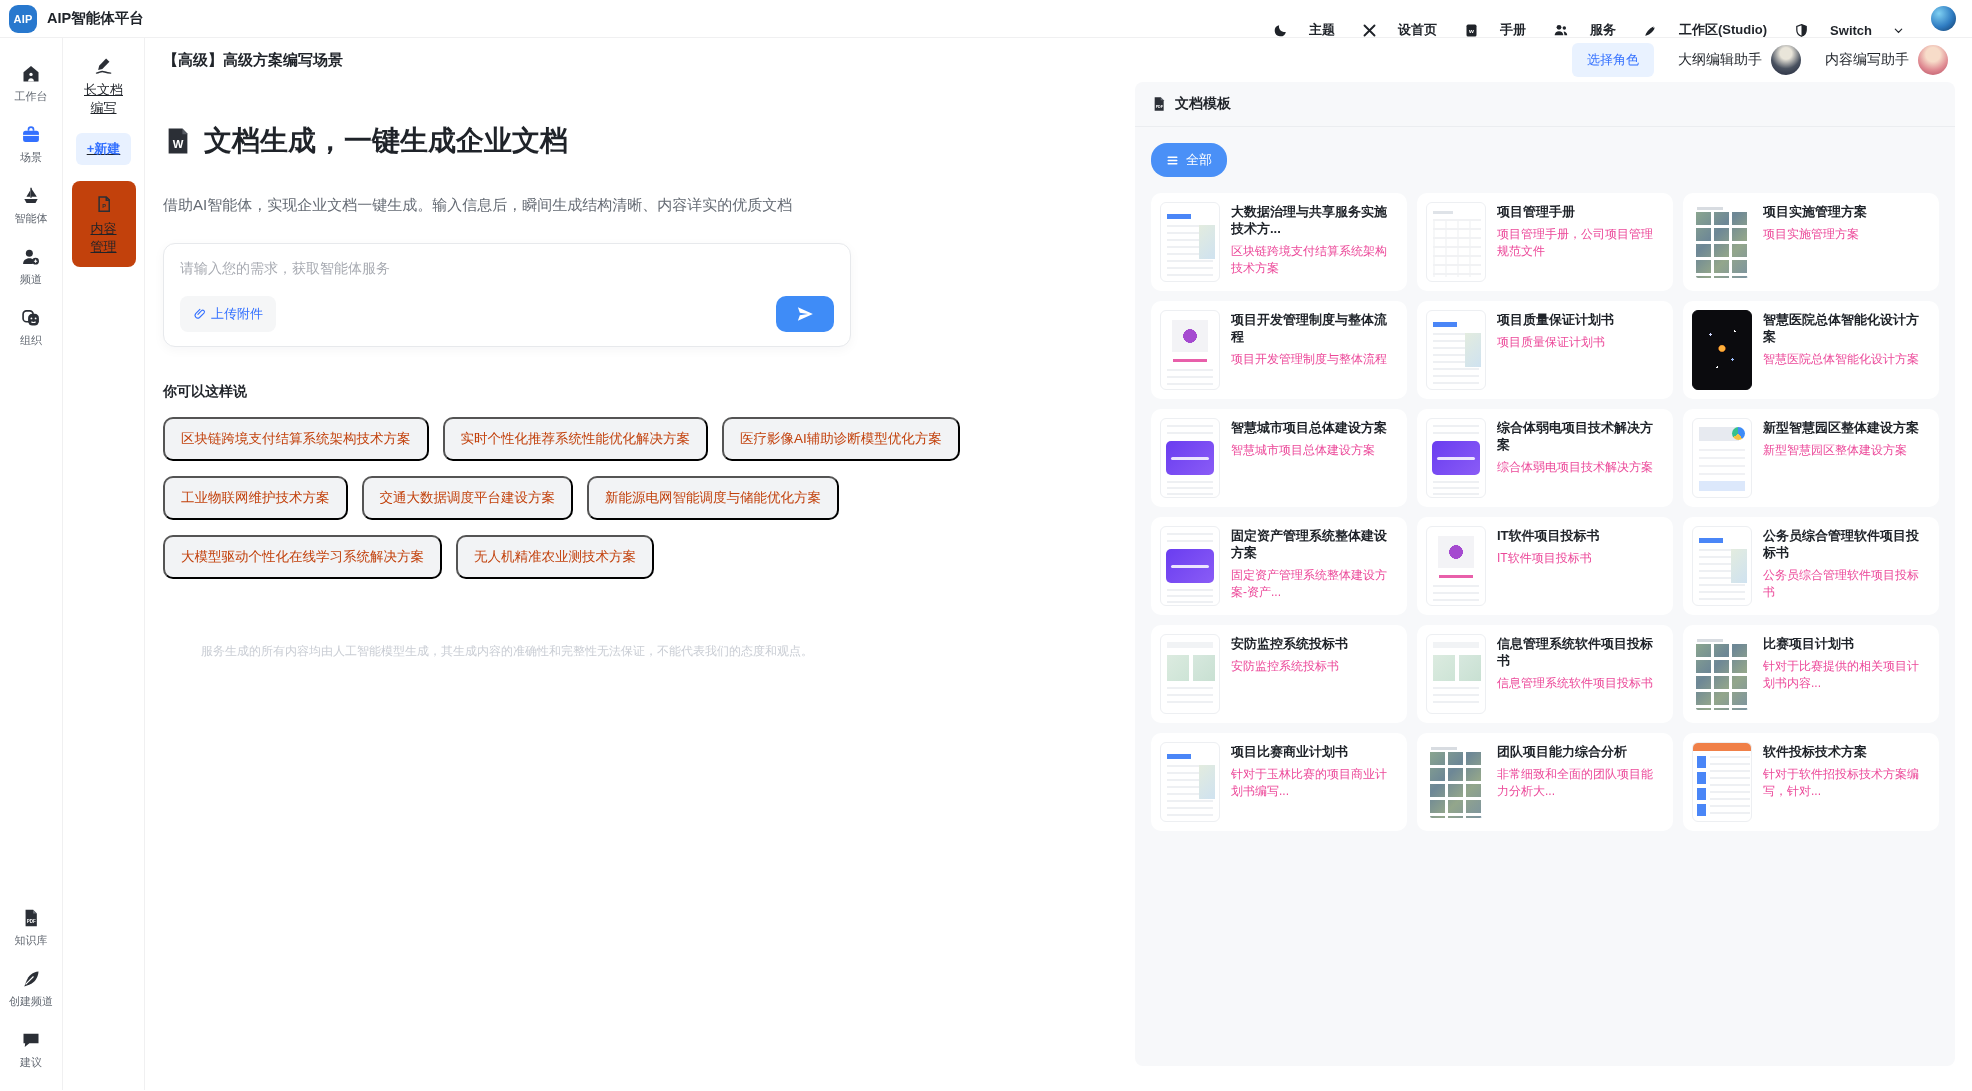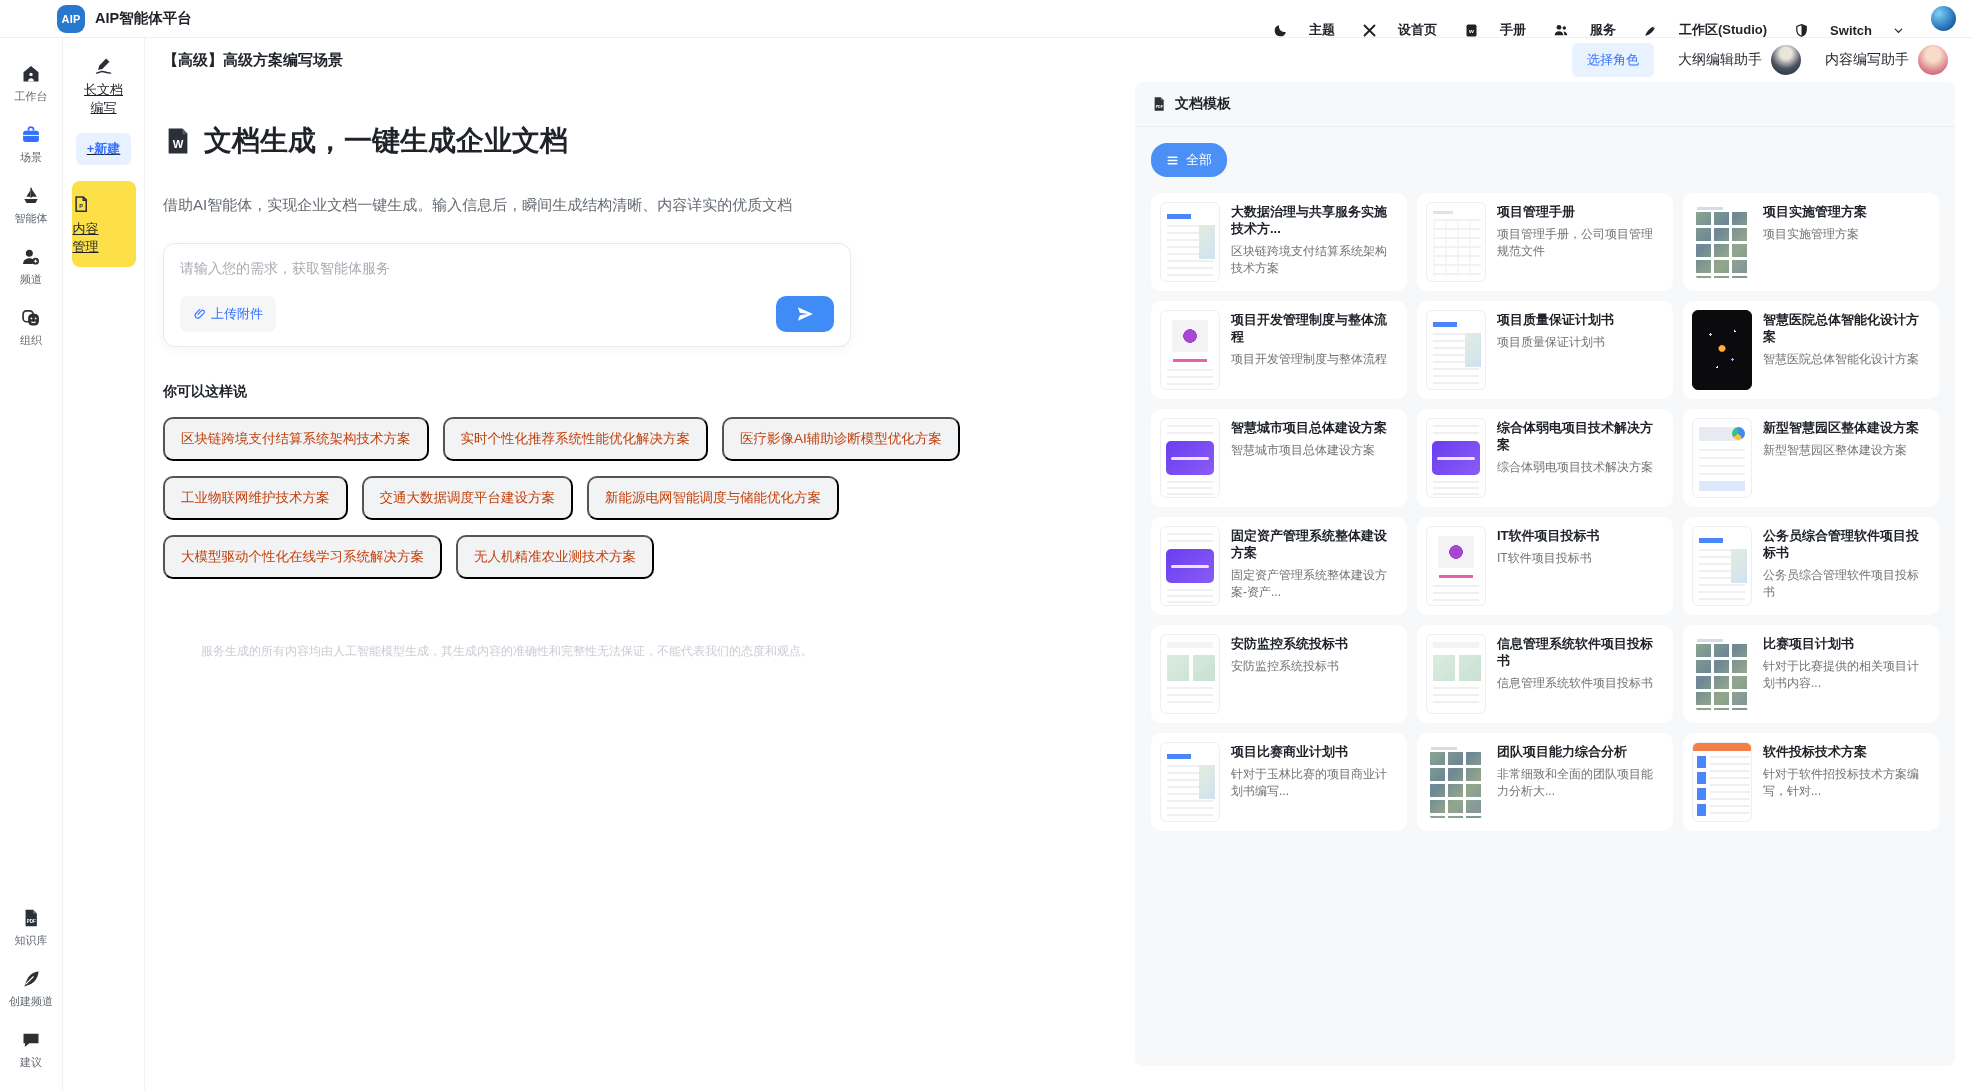--- a/index.html
+++ b/index.html
@@ -6,21 +6,21 @@
   html,body { width:1972px; height:1091px; }
   body {
     font-family: "Liberation Sans", "DejaVu Sans", sans-serif;
     background:#fff; color:#1f2329; overflow:hidden; font-size:14px;
   }
   svg { display:block; }
 
   
   .topbar { height:38px; display:flex; align-items:center; justify-content:space-between;
             padding:0 16px 0 9px; border-bottom:1px solid #f0f0f1; background:#fff; }
-  .brand { display:flex; align-items:center; gap:10px;margin-left:48px; }
+  .brand { display:flex; align-items:center; gap:10px; }
   .logo { width:28px; height:28px; border-radius:9px; background:#2878ce; color:#fff;
           font-weight:700; font-size:11px; display:flex; align-items:center; justify-content:center; letter-spacing:.2px; }
   .brand-title { font-size:14.5px; font-weight:700; }
   .topnav { display:flex; align-items:center; gap:27px; font-size:13px; font-weight:600; }
   .nav-item { display:flex; align-items:center; gap:21px; cursor:pointer;margin-top:23px; }
   .avatar-sm { width:25px; height:25px; border-radius:50%;
      background: radial-gradient(circle at 32% 30%, #7fd0f2, #2f7cc2 55%, #15406e 95%); }
 
   
   .app-body { display:flex; height:1052px; }
@@ -31,22 +31,22 @@
                margin-bottom:21px; cursor:pointer; }
   .rail-label { font-size:11px; color:#646a73; white-space:nowrap; }
   .rail-spacer { flex:1; }
 
   .subrail { width:82px; border-right:1px solid #f0f0f1; display:flex; flex-direction:column;
              align-items:center; padding-top:18px; gap:16px; flex:none;text-decoration:underline; }
   .doc-tool { display:flex; flex-direction:column; align-items:center; gap:5px; cursor:pointer; }
   .doc-tool-label { width:46px; font-size:13px; color:#1f2329; text-align:center; line-height:1.4; }
   .new-btn { background:#e8f1ff; color:#3370ff; font-size:13px; border:none; border-radius:6px;
              padding:7px 11px; cursor:pointer; font-weight:600; }
-  .content-mgmt { background:#fde047; border-radius:8px; width:64px; padding:14px 0 12px;
-                  display:flex; flex-direction:column; align-items:flex-start; gap:7px; cursor:pointer; }
+  .content-mgmt { background:#c2410c; border-radius:8px; width:64px; padding:14px 0 12px;
+                  display:flex; flex-direction:column; align-items:center; gap:7px; cursor:pointer; }
   .content-mgmt-label { width:28px; font-size:13px; text-align:center; line-height:1.35; color:#1f2329; }
 
   
   .content { flex:1; display:flex; flex-direction:column; min-width:0; }
   .scene-header { height:44px; display:flex; align-items:center; justify-content:space-between;
                   padding:0 24px 0 18px; }
   .scene-title { font-size:15px; font-weight:700; }
   .scene-right { display:flex; align-items:center; gap:24px; }
   .choose-role { background:#e9f2ff; color:#3370ff; font-size:13px; padding:8px 15px;
                  border-radius:6px; border:none; cursor:pointer; }
@@ -84,21 +84,21 @@
   .panel-header { display:flex; align-items:center; gap:8px; padding:13px 16px;
                   border-bottom:1px solid #ebedf0; font-size:14px; font-weight:700; }
   .panel-body { padding:16px; }
   .filter-all { display:inline-flex; align-items:center; gap:7px; background:#4a90f7; color:#fff; border:none;
                 border-radius:16px; padding:8px 15px; font-size:13px; cursor:pointer; margin-bottom:16px; }
   .grid { display:grid; grid-template-columns:repeat(3,1fr); gap:10px; }
   .card { background:#fff; border-radius:10px; padding:9px; display:flex; gap:11px; min-height:88px; cursor:pointer; }
   .card-text { min-width:0; padding-top:2px; }
   .card-title { font-size:13px; font-weight:700; color:#1f2329; line-height:1.3;
                 display:-webkit-box; -webkit-line-clamp:2; -webkit-box-orient:vertical; overflow:hidden; }
-  .card-desc { margin-top:5px; font-size:12px; color:#737373; line-height:1.4;
+  .card-desc { margin-top:5px; font-size:12px; color:#ec4899; line-height:1.4;
                display:-webkit-box; -webkit-line-clamp:2; -webkit-box-orient:vertical; overflow:hidden; }
 
   
   .thumb { width:60px; height:80px; border-radius:6px; flex:none; background:#fff;
            border:1px solid #edeff2; position:relative; overflow:hidden; }
   .thumb-doc-blue {
     background-image:
       linear-gradient(#4a86f7,#4a86f7),
       linear-gradient(135deg,#e3ecdf,#cfe2f0),
       repeating-linear-gradient(#eef0f3 0 2px, transparent 2px 7px);

